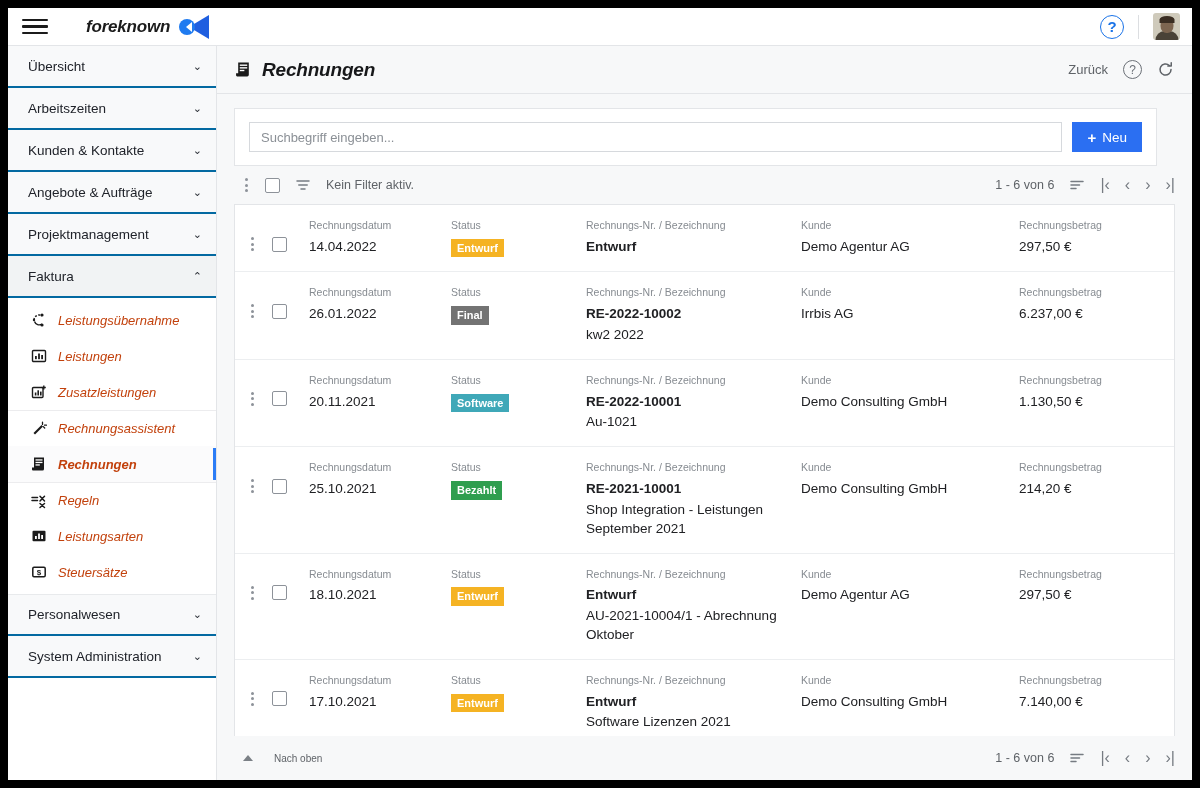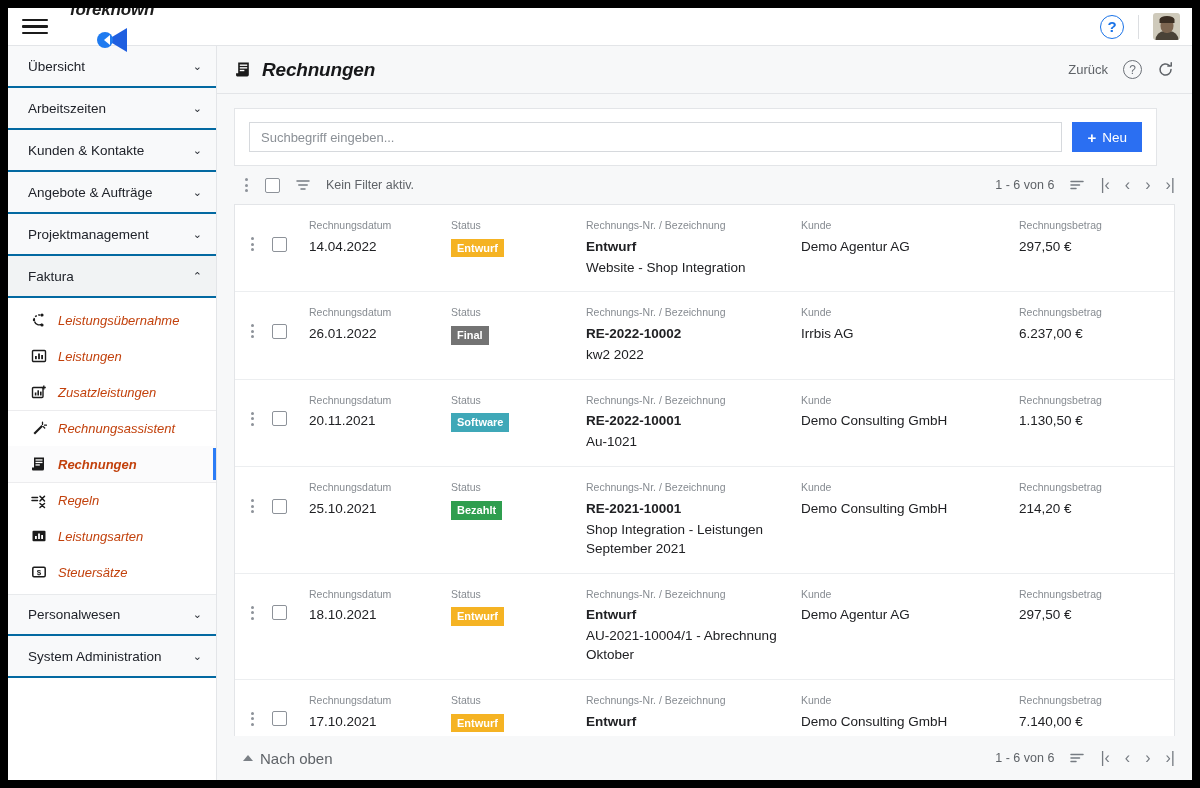--- a/index.html
+++ b/index.html
@@ -23,21 +23,21 @@
   .topbar {
     height: 38px; min-height: 38px;
     background: #fff;
     border-bottom: 1px solid #e3e5e8;
     display: flex; align-items: center;
     padding: 0 12px 0 14px;
   }
   .hamburger { width: 26px; height: 20px; display: flex; flex-direction: column;
     justify-content: center; gap: 4px; cursor: pointer; }
   .hamburger span { display: block; height: 2.5px; background: #1b1b1b; border-radius: 1px; }
-  .brand { display: flex; align-items: center; margin-left: 22px; gap: 7px; flex-direction: column; }
+  .brand { display: flex; align-items: center; margin-left: 38px; gap: 7px; }
   .brand-name {
     font-family: "Liberation Sans", sans-serif;
     font-style: italic; font-weight: 700; font-size: 17px;
     color: #1b1b1b; letter-spacing: -0.2px;
   }
   .brand-mark { position: relative; width: 34px; height: 26px; }
   .brand-mark .tri {
     position: absolute; left: 12px; top: 1px;
     width: 0; height: 0;
     border-top: 12px solid transparent;
@@ -211,21 +211,21 @@
   .badge {
     display: inline-block; font-size: 11px; font-weight: 700;
     padding: 2px 6px; color: #fff; line-height: 1.35;
   }
 
   
   .tfooter {
     height: 44px; min-height: 44px; display: flex; align-items: center;
     padding: 0 17px 0 26px; background: #f7f8f9;
   }
-  .top-link { display: flex; align-items: center; gap: 7px; font-size: 15px; color: #5f6368; cursor: pointer; }
+  .top-link { display: flex; align-items: center; gap: 21px; font-size: 10px; color: #5f6368; cursor: pointer; }
   .caret-up { width: 0; height: 0; border-left: 5px solid transparent;
     border-right: 5px solid transparent; border-bottom: 6px solid #7b8086; }
 </style>
 </head>
 <body>
 
 <div class="frame">
 
   <div class="topbar">
     <div class="hamburger">
@@ -458,21 +458,20 @@
             <div class="hdr">Rechnungsdatum</div>
             <div class="val">14.04.2022</div>
           </div>
           <div class="col c-status">
             <div class="hdr">Status</div>
             <span class="badge" style="background: rgb(245, 179, 35);">Entwurf</span>
           </div>
           <div class="col c-nr">
             <div class="hdr">Rechnungs-Nr. / Bezeichnung</div>
             <div class="val b">Entwurf</div>
-            <div class="sub">Website - Shop Integration</div>
           </div>
           <div class="col c-kunde">
             <div class="hdr">Kunde</div>
             <div class="val">Demo Agentur AG</div>
           </div>
           <div class="col c-betrag">
             <div class="hdr">Rechnungsbetrag</div>
             <div class="val">297,50 €</div>
           </div>
         </div>

